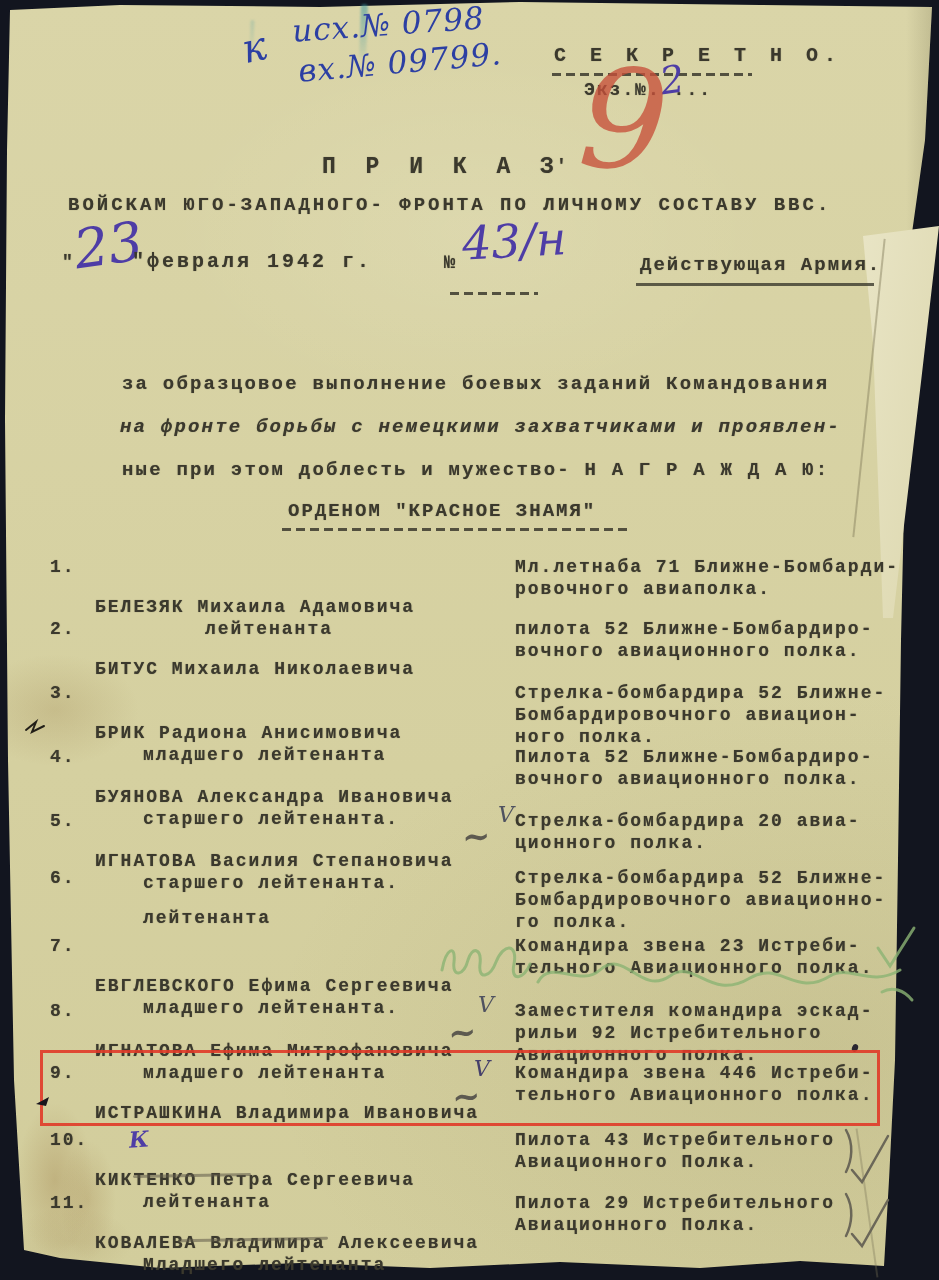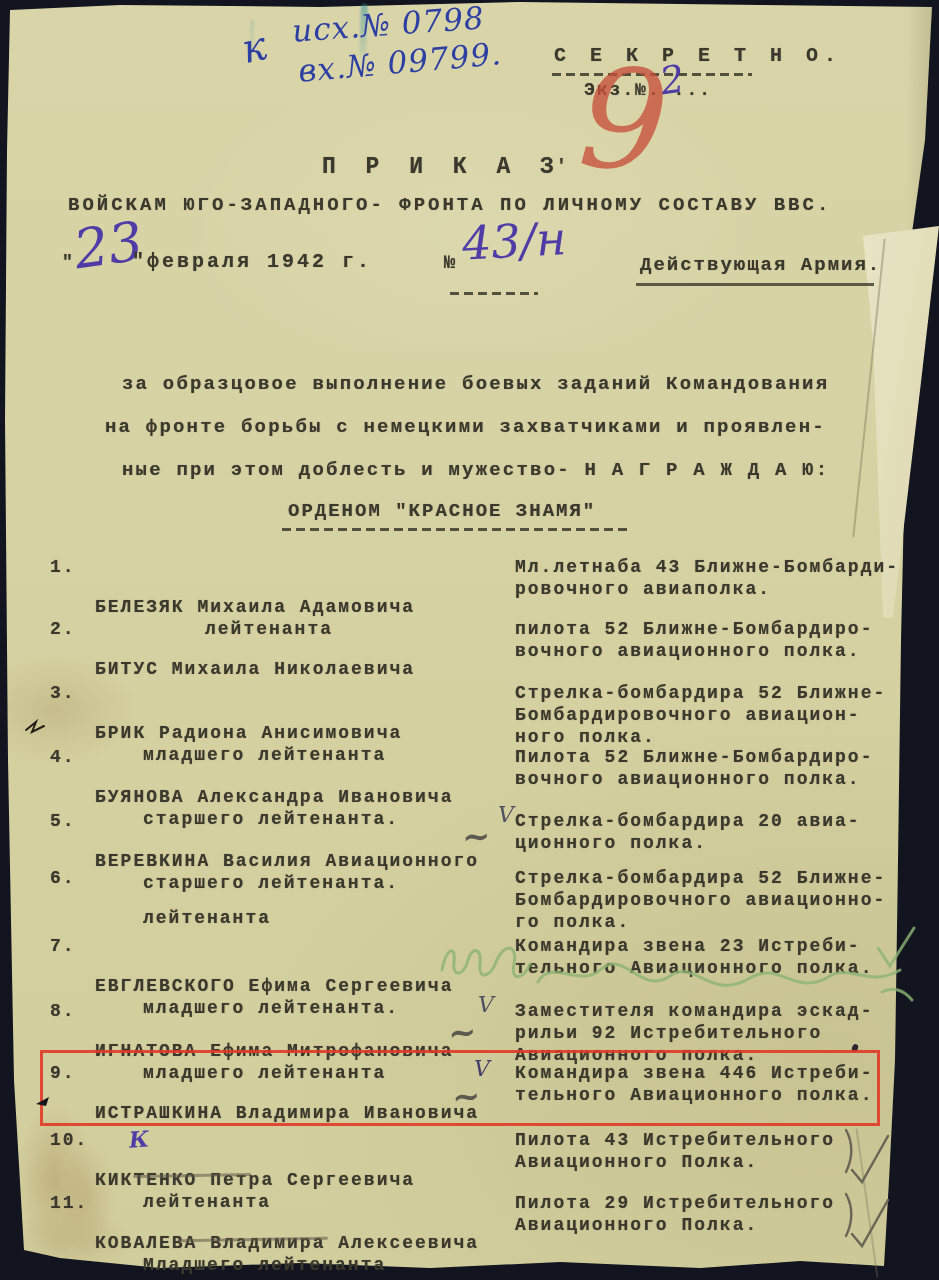--- a/index.html
+++ b/index.html
@@ -60,21 +60,21 @@
   .dl-date{left:132px;top:250px;font-size:20px;letter-spacing:3px;}
   .dl-no{left:444px;top:252px;font-size:19px;}
   .dl-orderno{left:462px;top:214px;font-size:46px;transform:rotate(-3deg);}
   .dash.orderno-u{left:450px;top:292px;width:88px;}
   .dl-army{left:640px;top:254px;font-size:19px;letter-spacing:2px;}
   .army-u{position:absolute;left:636px;top:283px;width:238px;height:3px;background:#3b392d;opacity:.8;}
 
   .pre{font-size:19px;letter-spacing:2.2px;}
   .pre.l0{left:222px;top:330px;}
   .pre.l1{left:122px;top:373px;}
-  .pre.l2{left:105px;top:416px;}
+  .pre.l2{left:120px;top:416px;font-style:italic;}
   .pre.l3{left:122px;top:459px;}
 
   .award{left:288px;top:500px;font-size:19px;letter-spacing:2px;}
   .dash.award-u{left:282px;top:528px;width:350px;}
 
   .entry{position:absolute;left:0;width:939px;font-size:18px;letter-spacing:2px;line-height:22px;}
   .entry .num{position:absolute;left:50px;top:0;font-weight:700;color:#3b392d;text-shadow:0 0 1px rgba(59,57,45,.55);}
   .entry .lcol{position:absolute;left:95px;top:0;width:410px;font-weight:700;color:#3b392d;text-shadow:0 0 1px rgba(59,57,45,.55);margin-top:40px;}
   .entry .rank{margin-left:48px;}
   .entry.wide-rank .rank{margin-left:110px;}
@@ -141,21 +141,21 @@
 
   <div class="tw award">ОРДЕНОМ "КРАСНОЕ ЗНАМЯ"</div>
   <div class="dash award-u"></div>
 
   <div class="entry e1 wide-rank">
     <span class="num">1.</span>
     <div class="lcol">
         <div>БЕЛЕЗЯК Михаила Адамовича</div>
       <div class="rank">лейтенанта</div>
       </div>
-    <div class="rcol">Мл.летнаба 43 Ближне-Бомбарди-
+    <div class="rcol">Мл.летнаба 71 Ближне-Бомбарди-
 ровочного авиаполка.</div>
   </div>
   <div class="entry e2 wide-rank">
     <span class="num">2.</span>
     <div class="lcol">
         <div>БИТУС Михаила Николаевича</div>
       </div>
     <div class="rcol">пилота 52 Ближне-Бомбардиро-
 вочного авиационного полка.</div>
   </div>
@@ -174,21 +174,21 @@
     <div class="lcol">
         <div>БУЯНОВА Александра Ивановича</div>
       <div class="rank">старшего лейтенанта.</div>
       </div>
     <div class="rcol">Пилота 52 Ближне-Бомбардиро-
 вочного авиационного полка.</div>
   </div>
   <div class="entry e5">
     <span class="num">5.</span>
     <div class="lcol">
-        <div>ВЕРЕВКИНА Василия Авиационного</div>
+        <div>ИГНАТОВА Василия Степановича</div>
       <div class="rank">старшего лейтенанта.</div>
       </div>
     <div class="rcol">Стрелка-бомбардира 20 авиа-
 ционного полка.</div>
   </div>
   <div class="entry e6">
     <span class="num">6.</span>
     <div class="lcol">
       <div class="rank">лейтенанта</div>
       </div>

